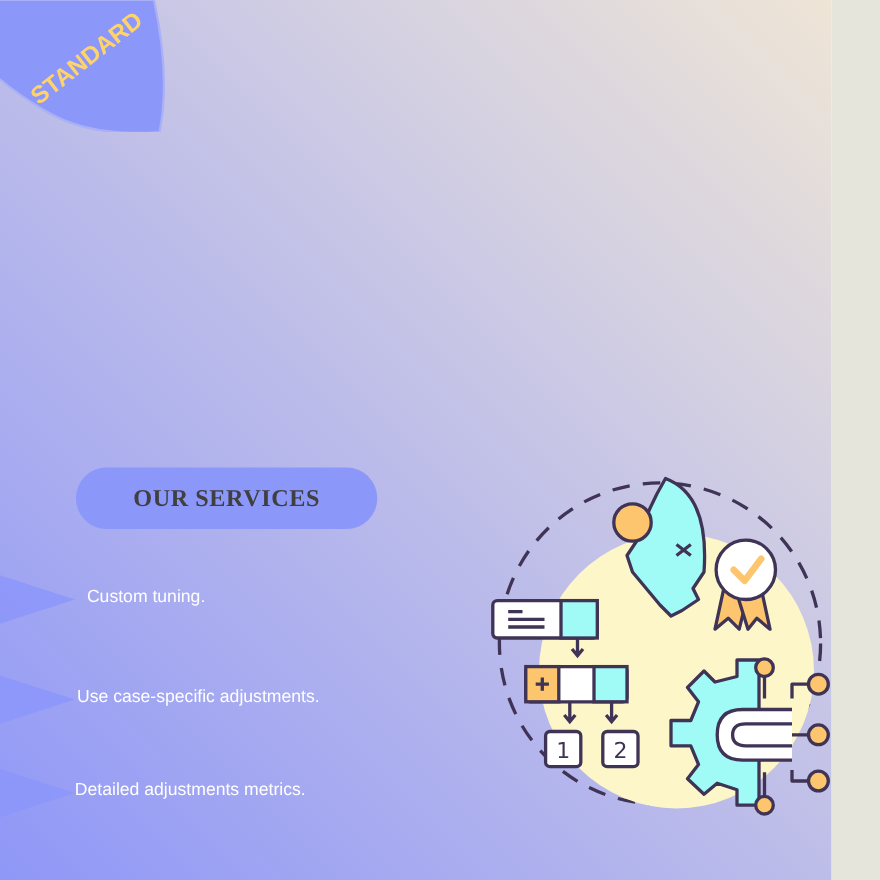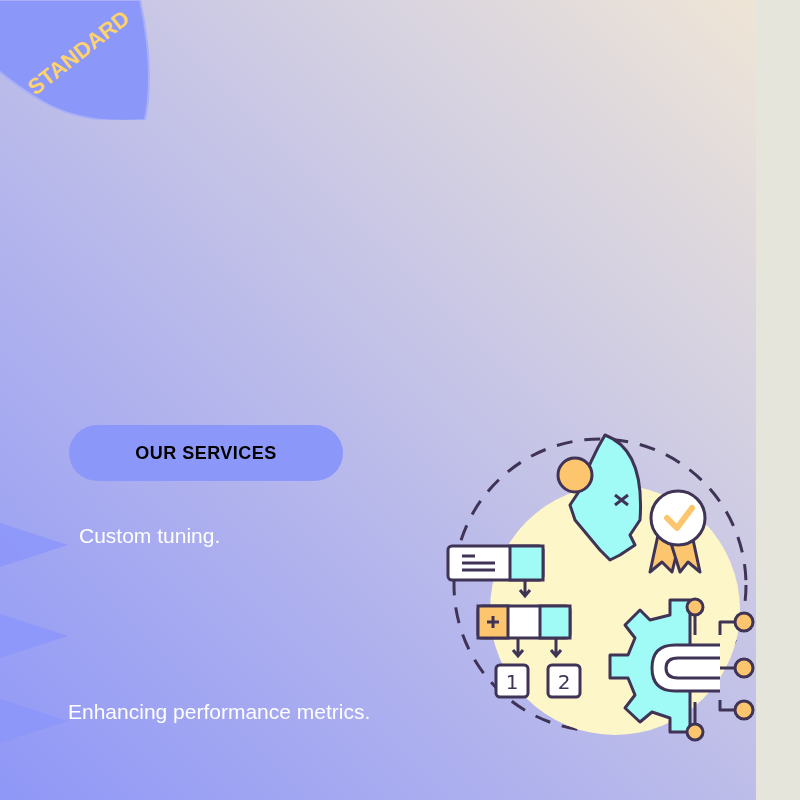--- a/index.html
+++ b/index.html
@@ -17,53 +17,54 @@
     font-size: 22px; letter-spacing: 0px; transform-origin: center;
     font-stretch: condensed;
   }
   .title {
     position: absolute; left: 0; top: 186px; width: 756px; text-align: center;
     color: #ffffff; font-family: "DejaVu Sans", sans-serif; font-weight: 700;
     font-size: 62px; line-height: 76px; letter-spacing: -1px;
   }
   .services-pill {
     position: absolute; left: 69px; top: 425px; width: 274px; height: 56px;
-    border-radius: 28px; background: #8c97fa; color: #000000;
-    font-family: Liberation Sans, sans-serif; font-weight: 700; font-size: 18px;
+    border-radius: 28px; background: #8c97fa; color: #404040;
+    font-family: Liberation Serif, serif; font-weight: 700; font-size: 22px;
     display: flex; align-items: center; justify-content: center; letter-spacing: 0.5px;
   }
   .svc { position: absolute; left: 0; width: 460px; height: 44px; }
   .svc .arrow { position: absolute; left: 0; top: 0; width: 0; height: 0;
     border-top: 22px solid transparent; border-bottom: 22px solid transparent;
     border-left: 68px solid #8c97fa; opacity: 0.85; }
-  .svc .label { position: absolute; top: 1px; color: #fff; font-family: "Liberation Sans", sans-serif; font-size: 21px; }
+  .svc .label { position: absolute; top: 11px; color: #fff; font-family: "Liberation Sans", sans-serif; font-size: 16px; }
   .illus { position: absolute; left: 430px; top: 410px; width: 340px; height: 340px; }
 </style>
 </head>
 <body>
 
 <div class="canvas">
   <svg class="badge" viewBox="0 0 190 180">
     <path d="M0 60 L170 60 Q185 130 175 180 Q110 185 70 160 Q20 130 0 100 Z" fill="#8c97fa" stroke="#a9b0f5" stroke-width="2"></path>
   </svg>
   <div class="badge-text">STANDARD</div>
 
 
   <div class="services-pill">OUR SERVICES</div>
 
   <div class="svc" style="top:523px">
     <div class="arrow"></div>
     <div class="label" style="left:79px">Custom tuning.</div>
   </div>
   <div class="svc" style="top:614px">
     <div class="arrow"></div>
+    <div class="label" style="left:70px">Use case-specific adjustments.</div>
   </div>
   <div class="svc" style="top:699px">
     <div class="arrow"></div>
-    <div class="label" style="left:68px">Enhancing performance metrics.</div>
+    <div class="label" style="left:68px">Detailed adjustments metrics.</div>
   </div>
 </div>
 
 <svg class="illus" viewBox="0 0 340 340">
   <circle cx="170" cy="175" r="146" fill="none" stroke="#3f3356" stroke-width="3" stroke-dasharray="16 12"></circle>
   <circle cx="185" cy="200" r="125" fill="#fdf6c8"></circle>
 
   <g stroke="#3f3356" stroke-width="3" stroke-linejoin="round">
     <path d="M175 25 Q215 40 210 110 L200 125 L205 135 L190 145 L180 150 L170 140 L145 110 L140 95 L150 80 Q160 50 175 25 Z" fill="#a0fbf6"></path>
     <circle cx="145" cy="65" r="17" fill="#fdc66e"></circle>

